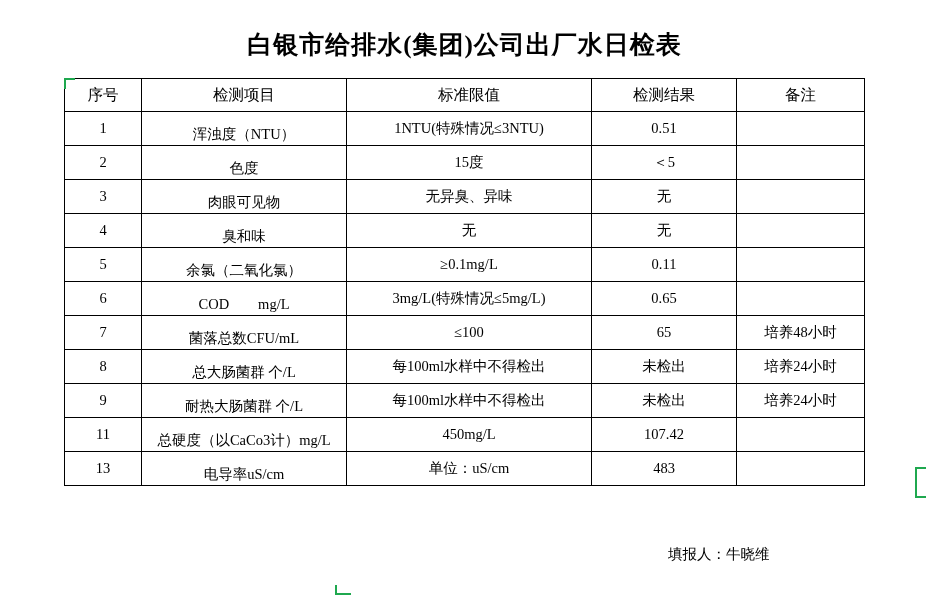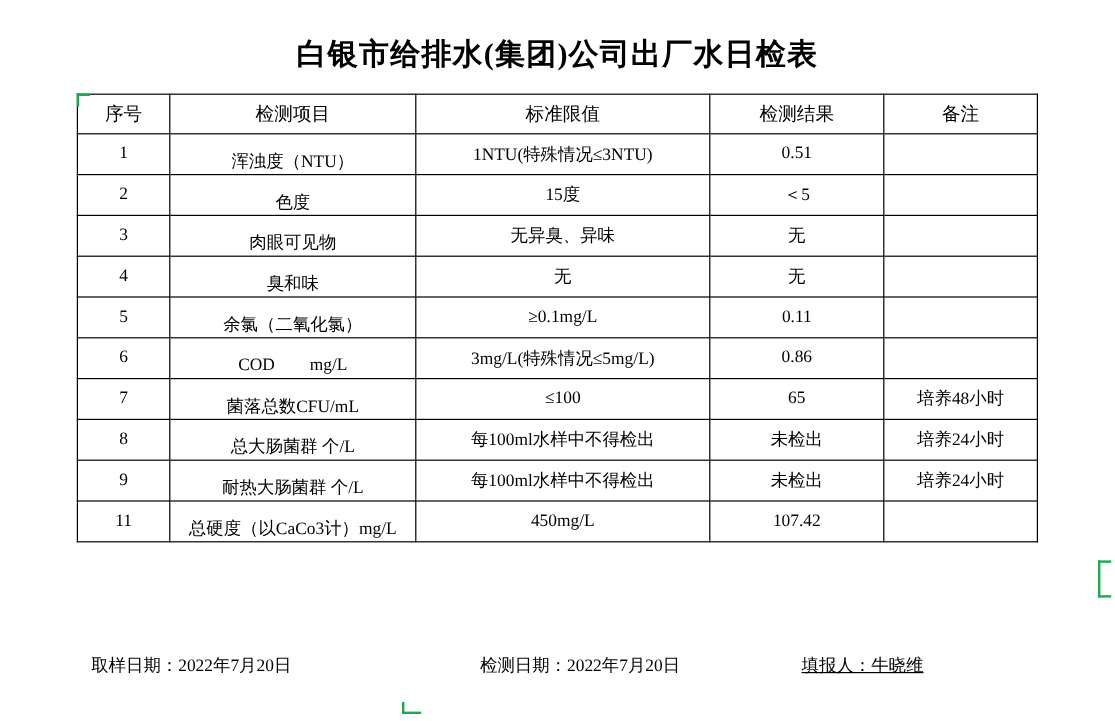--- a/index.html
+++ b/index.html
@@ -72,21 +72,21 @@
     width: 800px;
     height: 24px;
   }
   .footer .fcell {
     position: absolute;
     font-size: 14.5px;
     white-space: nowrap;
   }
   .f-sample { left: 12px;  top: 0; }
   .f-test   { left: 336px; top: 0; }
-  .f-filler { left: 604px; top: 0; text-decoration: underline; }
+  .f-filler { left: 604px; top: 0; }
 
   
   .mark {
     position: absolute;
     border: 2px solid #1fa84f;
   }
   .mark-tl {
     left: 64px; top: 78px;
     width: 9px; height: 9px;
     border-right: none; border-bottom: none;
@@ -164,21 +164,21 @@
         <td>5</td>
         <td><span class="cell-item-spaced">余氯（二氧化氯）</span></td>
         <td>≥0.1mg/L</td>
         <td>0.11</td>
         <td></td>
       </tr>
       <tr>
         <td>6</td>
         <td><span class="cell-item-spaced">COD        mg/L</span></td>
         <td>3mg/L(特殊情况≤5mg/L)</td>
-        <td>0.86</td>
+        <td>0.65</td>
         <td></td>
       </tr>
       <tr>
         <td>7</td>
         <td><span class="cell-item-spaced">菌落总数CFU/mL</span></td>
         <td>≤100</td>
         <td>65</td>
         <td>培养48小时</td>
       </tr>
       <tr>
@@ -195,26 +195,31 @@
         <td>未检出</td>
         <td>培养24小时</td>
       </tr>
       <tr>
         <td>11</td>
         <td><span class="cell-item-spaced">总硬度（以CaCo3计）mg/L</span></td>
         <td>450mg/L</td>
         <td>107.42</td>
         <td></td>
       </tr>
+      <tr>
+        <td>13</td>
+        <td><span class="cell-item-spaced">电导率uS/cm</span></td>
+        <td>单位：uS/cm</td>
+        <td>483</td>
+        <td></td>
+      </tr>
     </tbody>
   </table>
 
   <div class="footer">
-    <div class="fcell f-sample">取样日期：2022年7月20日</div>
-    <div class="fcell f-test">检测日期：2022年7月20日</div>
     <div class="fcell f-filler">填报人：牛晓维</div>
   </div>
 
   <div class="mark mark-tl"></div>
   <div class="mark mark-right"></div>
   <div class="mark mark-bottom"></div>
 
 </div>
 
 </body></html>

